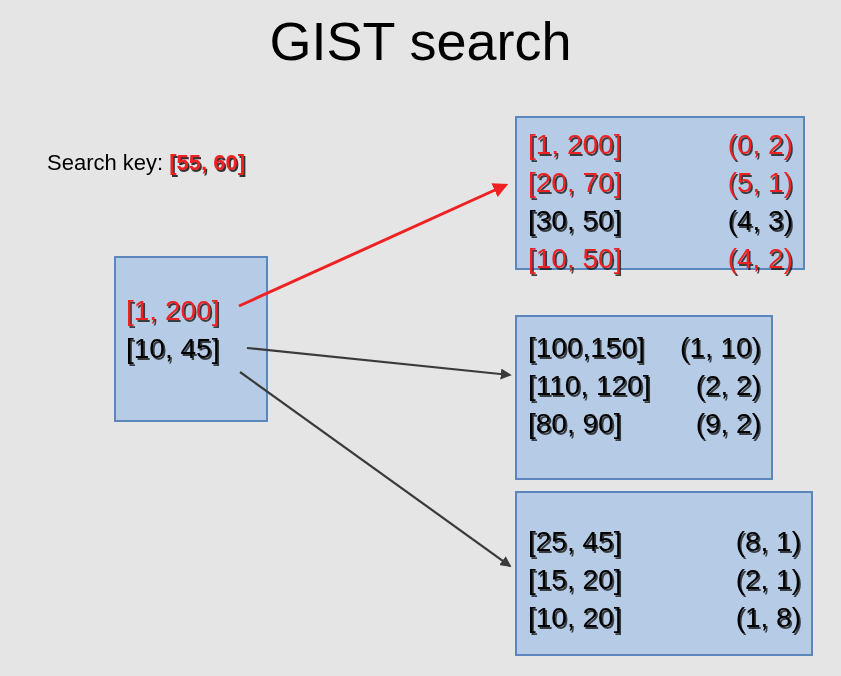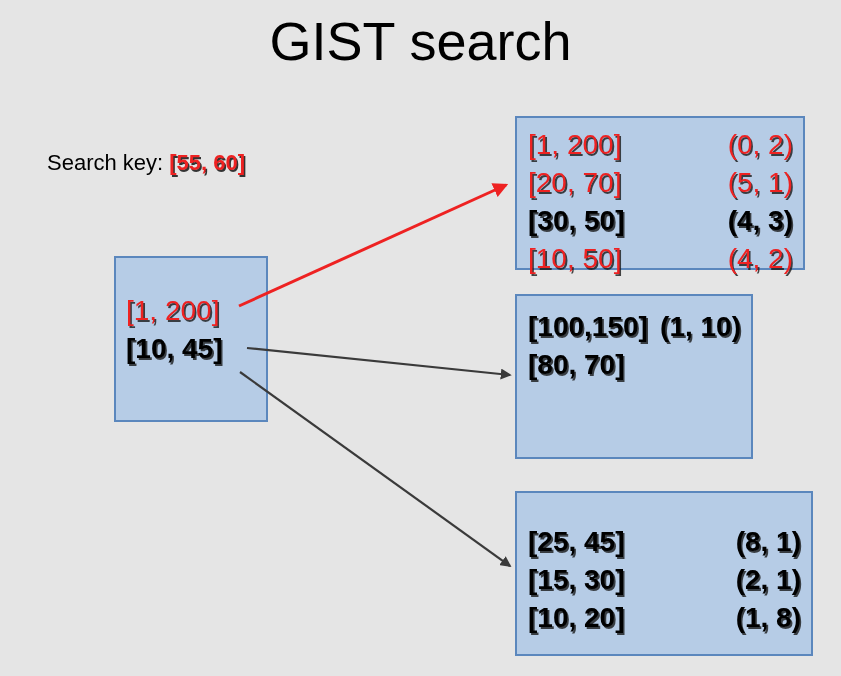--- a/index.html
+++ b/index.html
@@ -74,21 +74,20 @@
     position: absolute;
     right: 0;
     top: 0;
     text-shadow: 1.6px 1.6px 0 rgba(25,25,25,0.8);
   }
   .node-row.red {
     color: #ee2222;
   }
   .node-row.black {
     color: #000000;
-    font-weight: bold;
   }
 
   
   #root-node {
     left: 114px;
     top: 256px;
     width: 154px;
     height: 166px;
   }
   #root-node .rows {
@@ -101,22 +100,22 @@
 
   
   #leaf-node-1 {
     left: 515px;
     top: 116px;
     width: 290px;
     height: 154px;
   }
   #leaf-node-2 {
     left: 515px;
-    top: 294px;
-    width: 238px;
+    top: 315px;
+    width: 258px;
     height: 165px;
     text-align: right;
   }
   #leaf-node-3 {
     left: 515px;
     top: 491px;
     width: 298px;
     height: 165px;
   }
   .leaf-rows {
@@ -182,33 +181,38 @@
     </div>
   </div>
 
   <div class="node-box" id="leaf-node-2">
     <div class="leaf-rows">
       <div class="node-row black">
         <span class="left-col">[100,150]</span>
         <span class="right-col">(1, 10)</span>
       </div>
       <div class="node-row black">
-        <span class="left-col">[80, 70]</span>
+        <span class="left-col">[110, 120]</span>
+        <span class="right-col">(2, 2)</span>
+      </div>
+      <div class="node-row black">
+        <span class="left-col">[80, 90]</span>
+        <span class="right-col">(9, 2)</span>
       </div>
     </div>
   </div>
 
   <div class="node-box" id="leaf-node-3">
     <div class="leaf-rows">
       <div class="node-row black">
         <span class="left-col">[25, 45]</span>
         <span class="right-col">(8, 1)</span>
       </div>
       <div class="node-row black">
-        <span class="left-col">[15, 30]</span>
+        <span class="left-col">[15, 20]</span>
         <span class="right-col">(2, 1)</span>
       </div>
       <div class="node-row black">
         <span class="left-col">[10, 20]</span>
         <span class="right-col">(1, 8)</span>
       </div>
     </div>
   </div>
 
   <svg id="arrow-layer" viewBox="0 0 841 676" width="841" height="676">

